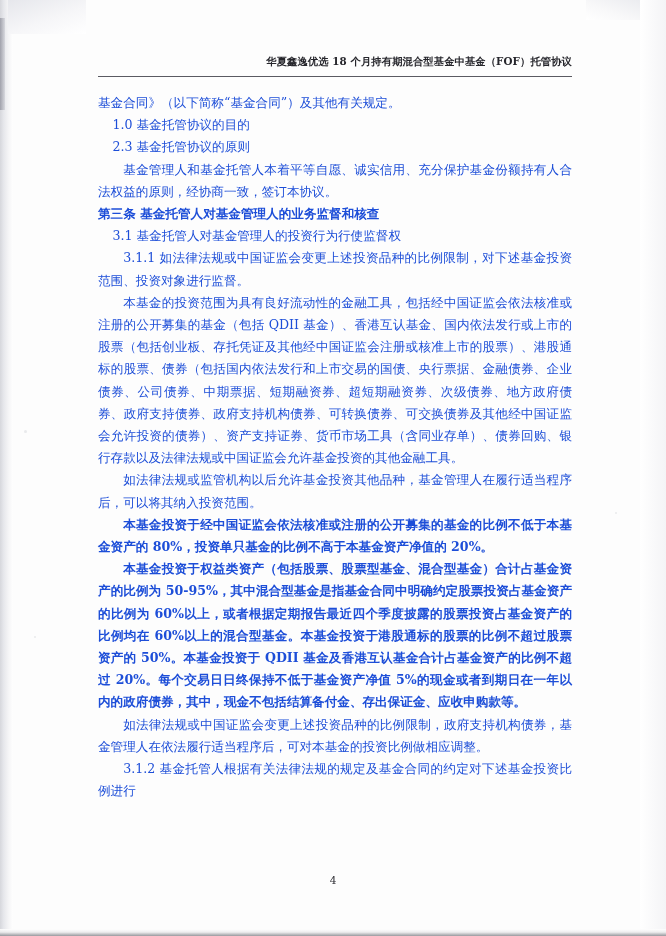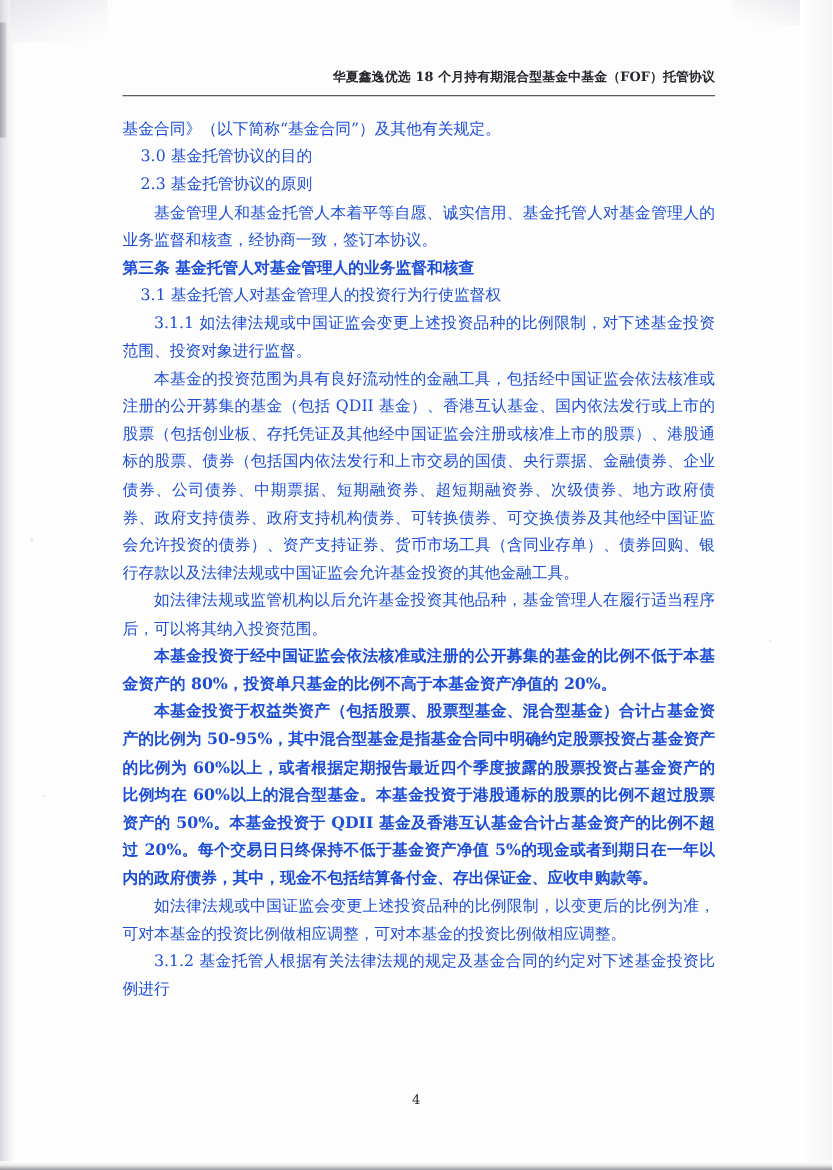--- a/index.html
+++ b/index.html
@@ -174,31 +174,31 @@
 
   <div class="scan-wash"></div>
 
   <div id="page">
 
     <div class="doc-header">华夏鑫逸优选 18 个月持有期混合型基金中基金（FOF）托管协议</div>
     <div class="header-rule"></div>
 
     <div class="doc-body" id="doc-body">
         <p class="para">基金合同》（以下简称“基金合同”）及其他有关规定。</p>
-        <p class="para clause">3.0 基金托管协议的目的</p>
+        <p class="para clause">1.0 基金托管协议的目的</p>
         <p class="para clause">2.3 基金托管协议的原则</p>
-        <p class="para indent">基金管理人和基金托管人本着平等自愿、诚实信用、基金托管人对基金管理人的业务监督和核查，经协商一致，签订本协议。</p>
+        <p class="para indent">基金管理人和基金托管人本着平等自愿、诚实信用、充分保护基金份额持有人合法权益的原则，经协商一致，签订本协议。</p>
         <p class="heading bold">第三条  基金托管人对基金管理人的业务监督和核查</p>
         <p class="para clause">3.1 基金托管人对基金管理人的投资行为行使监督权</p>
         <p class="para indent">3.1.1 如法律法规或中国证监会变更上述投资品种的比例限制，对下述基金投资范围、投资对象进行监督。</p>
         <p class="para indent">本基金的投资范围为具有良好流动性的金融工具，包括经中国证监会依法核准或注册的公开募集的基金（包括 QDII 基金）、香港互认基金、国内依法发行或上市的股票（包括创业板、存托凭证及其他经中国证监会注册或核准上市的股票）、港股通标的股票、债券（包括国内依法发行和上市交易的国债、央行票据、金融债券、企业债券、公司债券、中期票据、短期融资券、超短期融资券、次级债券、地方政府债券、政府支持债券、政府支持机构债券、可转换债券、可交换债券及其他经中国证监会允许投资的债券）、资产支持证券、货币市场工具（含同业存单）、债券回购、银行存款以及法律法规或中国证监会允许基金投资的其他金融工具。</p>
         <p class="para indent">如法律法规或监管机构以后允许基金投资其他品种，基金管理人在履行适当程序后，可以将其纳入投资范围。</p>
         <p class="para indent bold">本基金投资于经中国证监会依法核准或注册的公开募集的基金的比例不低于本基金资产的 80%，投资单只基金的比例不高于本基金资产净值的 20%。</p>
         <p class="para indent bold">本基金投资于权益类资产（包括股票、股票型基金、混合型基金）合计占基金资产的比例为 50-95%，其中混合型基金是指基金合同中明确约定股票投资占基金资产的比例为 60%以上，或者根据定期报告最近四个季度披露的股票投资占基金资产的比例均在 60%以上的混合型基金。本基金投资于港股通标的股票的比例不超过股票资产的 50%。本基金投资于 QDII 基金及香港互认基金合计占基金资产的比例不超过 20%。每个交易日日终保持不低于基金资产净值 5%的现金或者到期日在一年以内的政府债券，其中，现金不包括结算备付金、存出保证金、应收申购款等。</p>
-        <p class="para indent">如法律法规或中国证监会变更上述投资品种的比例限制，以变更后的比例为准，可对本基金的投资比例做相应调整，可对本基金的投资比例做相应调整。</p>
+        <p class="para indent">如法律法规或中国证监会变更上述投资品种的比例限制，政府支持机构债券，基金管理人在依法履行适当程序后，可对本基金的投资比例做相应调整。</p>
         <p class="para indent">3.1.2 基金托管人根据有关法律法规的规定及基金合同的约定对下述基金投资比例进行</p>
       </div>
 
     <div class="folio">4</div>
   </div>
 
   <div class="scan-edge-left"></div>
   <div class="scan-edge-left-dark"></div>
   <div class="scan-corner-tl"></div>
   <div class="scan-corner-tr"></div>

